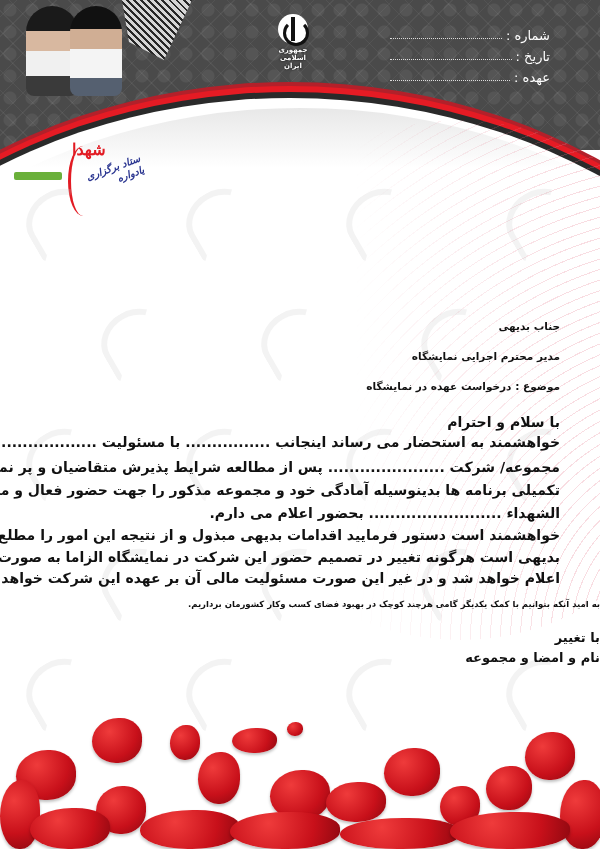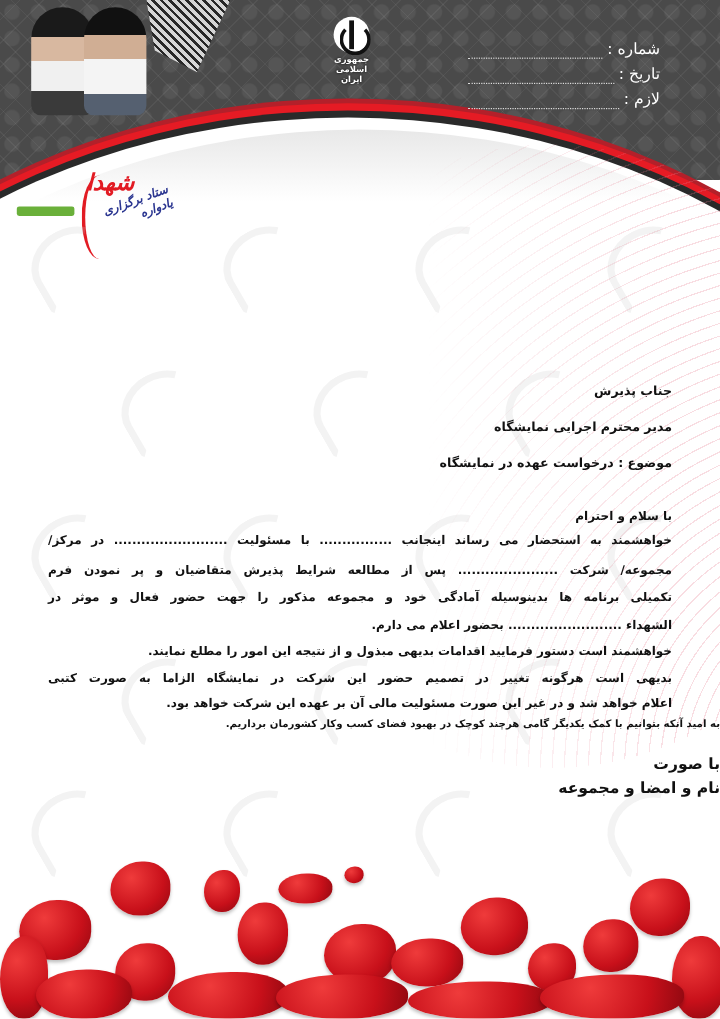--- a/index.html
+++ b/index.html
@@ -73,40 +73,40 @@
     border: 3px solid #111; border-top-color: transparent; border-radius: 50%;
   }
   .emblem-caption {
     display: block; font-size: 7px; color: #fff; font-weight: bold; margin-top: 2px; direction: rtl;
     text-shadow: 0 0 2px #000;
   }
 
   
   .meta { position: absolute; right: 50px; top: 28px; width: 160px; direction: rtl; }
   .meta-row {
-    display: flex; align-items: flex-end; height: 21px; color: #ffffff;
+    display: flex; align-items: flex-start; height: 21px; color: #ffffff;
     font-size: 13px; font-family: "DejaVu Sans", sans-serif;
   }
   .meta-label { white-space: nowrap; padding-left: 2px; }
   .meta-dots {
     flex: 1; border-bottom: 1.5px dotted #dcdcdc; height: 11px; margin-right: 2px;
   }
 
   
   .martyrs-logo { position: absolute; left: 12px; top: 140px; width: 120px; height: 75px; }
   .ribbon {
     position: absolute; left: 2px; top: 32px; width: 48px; height: 8px; background: #6ab03a; border-radius: 2px;
   }
   .ribbon-curve {
     position: absolute; left: 56px; top: 6px; width: 30px; height: 70px;
     border-left: 3px solid #e21b23; border-radius: 50%;
   }
   .logo-text-red {
-    position: absolute; left: 60px; top: 0; font-size: 19px; color: #e21b23; font-weight: bold; direction: rtl;
-    font-family: "DejaVu Serif", serif; font-style: italic;
+    position: absolute; left: 60px; top: 0; font-size: 16px; color: #e21b23; font-weight: bold; direction: rtl;
+    font-family: "DejaVu Serif", serif; 
   }
   .logo-text-blue {
     position: absolute; left: 62px; top: 24px; width: 70px; font-size: 10px; color: #2a3590; font-weight: bold;
     direction: rtl; line-height: 12px; transform: rotate(-20deg); font-style: italic;
   }
   .calligraphy {
     position: absolute; left: 244px; top: 142px; width: 90px; height: 40px;
     font-family: "DejaVu Serif", serif; font-style: italic; font-weight: bold; font-size: 18px;
     color: #e21b23; direction: rtl; text-align: center;
     text-shadow: 1px 1px 0 #fff, -1px -1px 0 #fff, 0 0 4px rgba(0,0,0,0.25);
@@ -119,21 +119,21 @@
     border: 6px solid rgba(200,200,200,0.22); border-right-color: transparent; border-bottom-color: transparent;
     transform: rotate(-30deg);
   }
 
   
   .letter {
     position: absolute; left: 40px; top: 0; width: 520px; direction: rtl;
     color: #111; font-family: "DejaVu Sans", sans-serif; font-weight: bold;
   }
   .addressee { position: absolute; right: 0; font-size: 10.5px; white-space: nowrap; }
-  .ln { position: absolute; right: 0; width: 520px; font-size: 10px; white-space: nowrap; text-align: justify; text-align-last: justify; margin-top: 11px; }
+  .ln { position: absolute; right: 0; width: 520px; font-size: 14px; white-space: nowrap; text-align: justify; text-align-last: justify; }
   .ln.short { width: auto; text-align: right; text-align-last: auto; }
   .closing { position: absolute; left: 0; width: 600px; direction: rtl; font-weight: bold; color: #111; }
 
   
   .petals { position: absolute; left: 0; top: 700px; width: 600px; height: 149px; }
   .petal {
     position: absolute; border-radius: 55% 45% 50% 50%;
     background: radial-gradient(circle at 35% 30%, #ef3b3b, #c8101a 60%, #8e0810);
     box-shadow: 0 2px 3px rgba(0,0,0,0.25);
   }
@@ -163,21 +163,21 @@
   <div class="meta">
     <div class="meta-row">
       <span class="meta-label">شماره :</span>
       <span class="meta-dots"></span>
     </div>
     <div class="meta-row">
       <span class="meta-label">تاریخ :</span>
       <span class="meta-dots"></span>
     </div>
     <div class="meta-row">
-      <span class="meta-label">لازم :</span>
+      <span class="meta-label">عهده :</span>
       <span class="meta-dots"></span>
     </div>
   </div>
 
   <div class="martyrs-logo">
     <div class="ribbon"></div>
     <div class="ribbon-curve"></div>
     <div class="logo-text-red">شهدا</div>
     <div class="logo-text-blue">ستاد برگزاری یادواره</div>
   </div>
@@ -197,37 +197,37 @@
     <div class="wm" style="left:100px;top:380px"></div>
     <div class="wm" style="left:260px;top:380px"></div>
     <div class="wm" style="left:420px;top:380px"></div>
     <div class="wm" style="left:25px;top:490px"></div>
     <div class="wm" style="left:185px;top:490px"></div>
     <div class="wm" style="left:345px;top:490px"></div>
     <div class="wm" style="left:505px;top:490px"></div>
   </div>
 
   <div class="letter">
-    <div class="addressee" style="top:320px">جناب پذیرش</div>
+    <div class="addressee" style="top:320px">جناب بدیهی</div>
     <div class="addressee" style="top:350px">مدیر محترم اجرایی نمایشگاه</div>
     <div class="addressee" style="top:380px">موضوع : درخواست عهده در نمایشگاه</div>
 
     <div class="ln short" style="top:414px">با سلام و احترام</div>
     <div class="ln" style="top:434px">خواهشمند به استحضار می رساند اینجانب ................ با مسئولیت ......................... در مرکز/</div>
     <div class="ln" style="top:459px">مجموعه/ شرکت ...................... پس از مطالعه شرایط پذیرش متقاضیان و پر نمودن فرم</div>
     <div class="ln" style="top:482px">تکمیلی برنامه ها بدینوسیله آمادگی خود و مجموعه مذکور را جهت حضور فعال و موثر در</div>
     <div class="ln short" style="top:505px">الشهداء ......................... بحضور اعلام می دارم.</div>
 
     <div class="ln short" style="top:527px">خواهشمند است دستور فرمایید اقدامات بدیهی مبذول و از نتیجه این امور را مطلع نمایند.</div>
     <div class="ln" style="top:549px">بدیهی است هرگونه تغییر در تصمیم حضور این شرکت در نمایشگاه الزاما به صورت کتبی</div>
     <div class="ln short" style="top:570px">اعلام خواهد شد و در غیر این صورت مسئولیت مالی آن بر عهده این شرکت خواهد بود.</div>
   </div>
 
   <div class="closing" style="top:599px;font-size:8.5px;font-weight:bold">به امید آنکه بتوانیم با کمک یکدیگر گامی هرچند کوچک در بهبود فضای کسب وکار کشورمان برداریم.</div>
-  <div class="closing" style="top:630px;font-size:13px">با صورت</div>
+  <div class="closing" style="top:630px;font-size:13px">با تغییر</div>
   <div class="closing" style="top:650px;font-size:13px">نام و امضا و مجموعه</div>
 
   <div class="petals">
     <div class="petal" style="left:92px;top:18px;width:50px;height:45px"></div>
     <div class="petal" style="left:170px;top:25px;width:30px;height:35px"></div>
     <div class="petal" style="left:232px;top:28px;width:45px;height:25px"></div>
     <div class="petal" style="left:287px;top:22px;width:16px;height:14px"></div>
     <div class="petal" style="left:525px;top:32px;width:50px;height:48px"></div>
     <div class="petal" style="left:16px;top:50px;width:60px;height:50px"></div>
     <div class="petal" style="left:198px;top:52px;width:42px;height:52px"></div>

